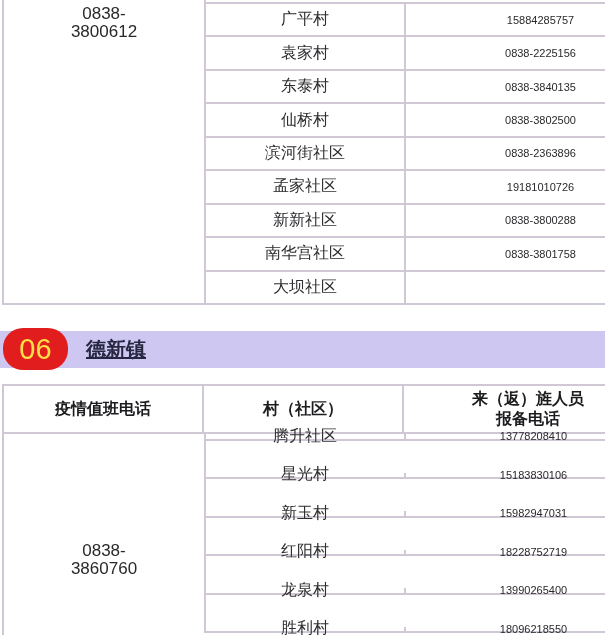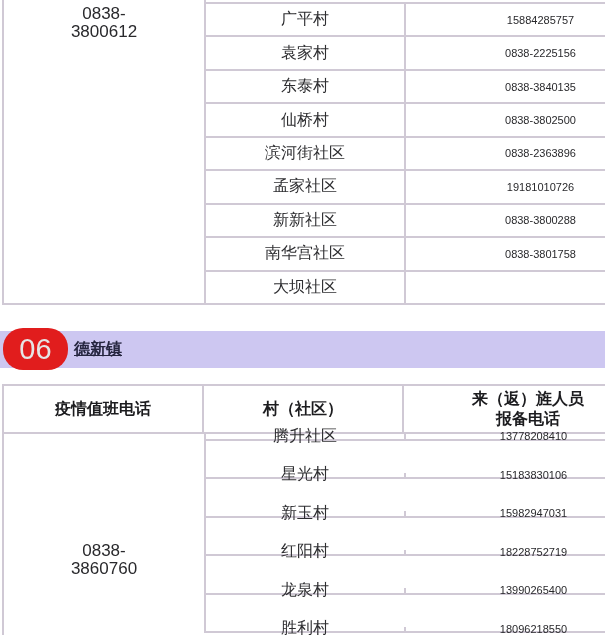--- a/index.html
+++ b/index.html
@@ -50,26 +50,26 @@
 
   
   .band{
     position:absolute;left:0;top:331px;width:605px;height:37px;
     background:var(--band);
   }
   .badge{
     position:absolute;left:3px;top:328px;width:65px;height:42px;
     background:var(--accent);border-radius:20px;
     display:flex;align-items:center;justify-content:center;
-    color:#e5e5e5;font-size:29px;
+    color:#fde047;font-size:29px;
   }
   .town{
-    position:absolute;left:74px;top:331px;height:37px;
+    position:absolute;left:86px;top:331px;height:37px;
     display:flex;align-items:center;
-    font-size:16px;font-weight:700;color:var(--title);text-decoration:underline;
+    font-size:20px;font-weight:700;color:var(--title);text-decoration:underline;
   }
 
   
   .t2-header{
     position:absolute;left:2px;top:384px;width:603px;height:50px;
     border-left:2px solid var(--border);
     border-top:2px solid var(--border);
     border-bottom:2px solid var(--border);
     display:flex;
   }

